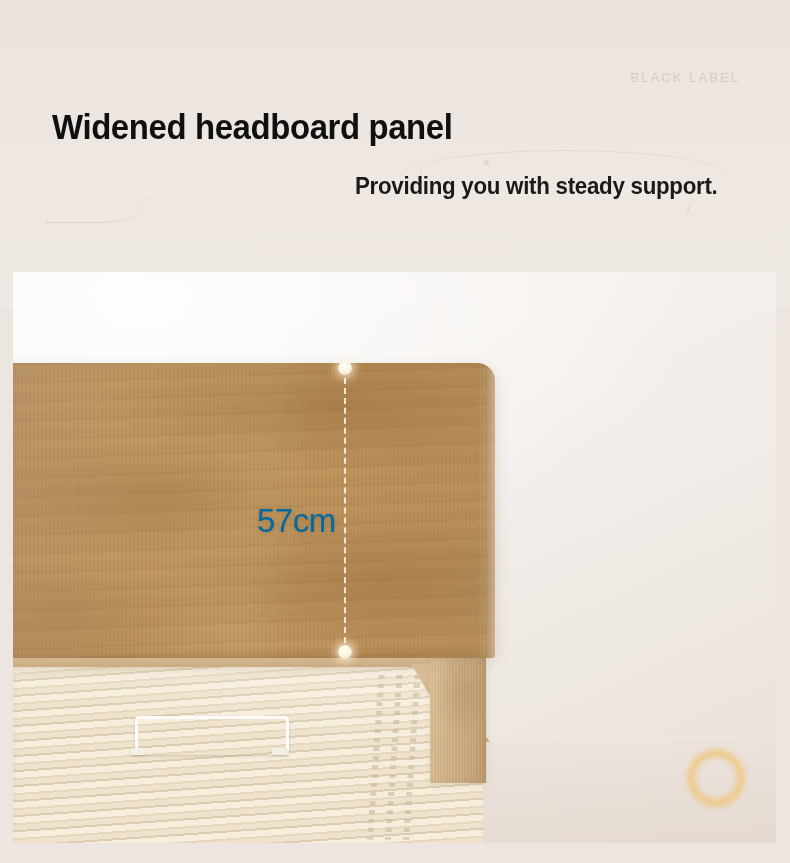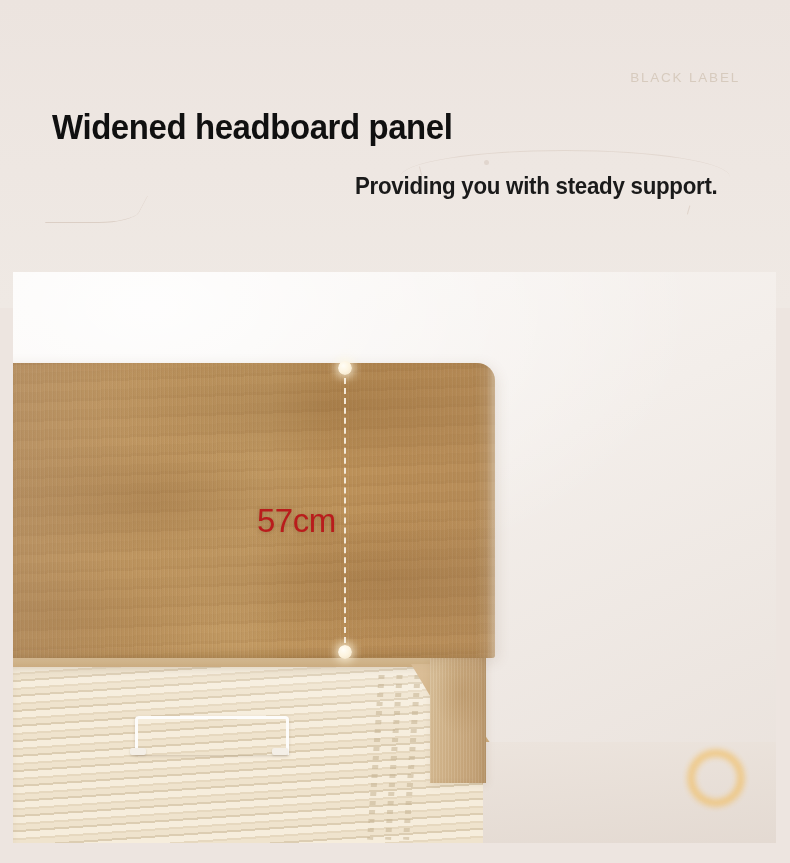--- a/index.html
+++ b/index.html
@@ -290,21 +290,21 @@
   .measure-dot.md-top { top: 361px; }
   .measure-dot.md-bot { top: 645px; }
 
   .measure-value {
     position: absolute;
     left: 257px;
     top: 502px;
     font-size: 33px;
     font-weight: 400;
     letter-spacing: -0.5px;
-    color: #b91c1c;
+    color: #0369a1;
     text-shadow: 0 1px 5px rgba(90,60,28,0.35);
     white-space: nowrap;
   }
 
   
   .stable {
     position: absolute;
     left: 548px;
     top: 695px;
     font-size: 42px;

